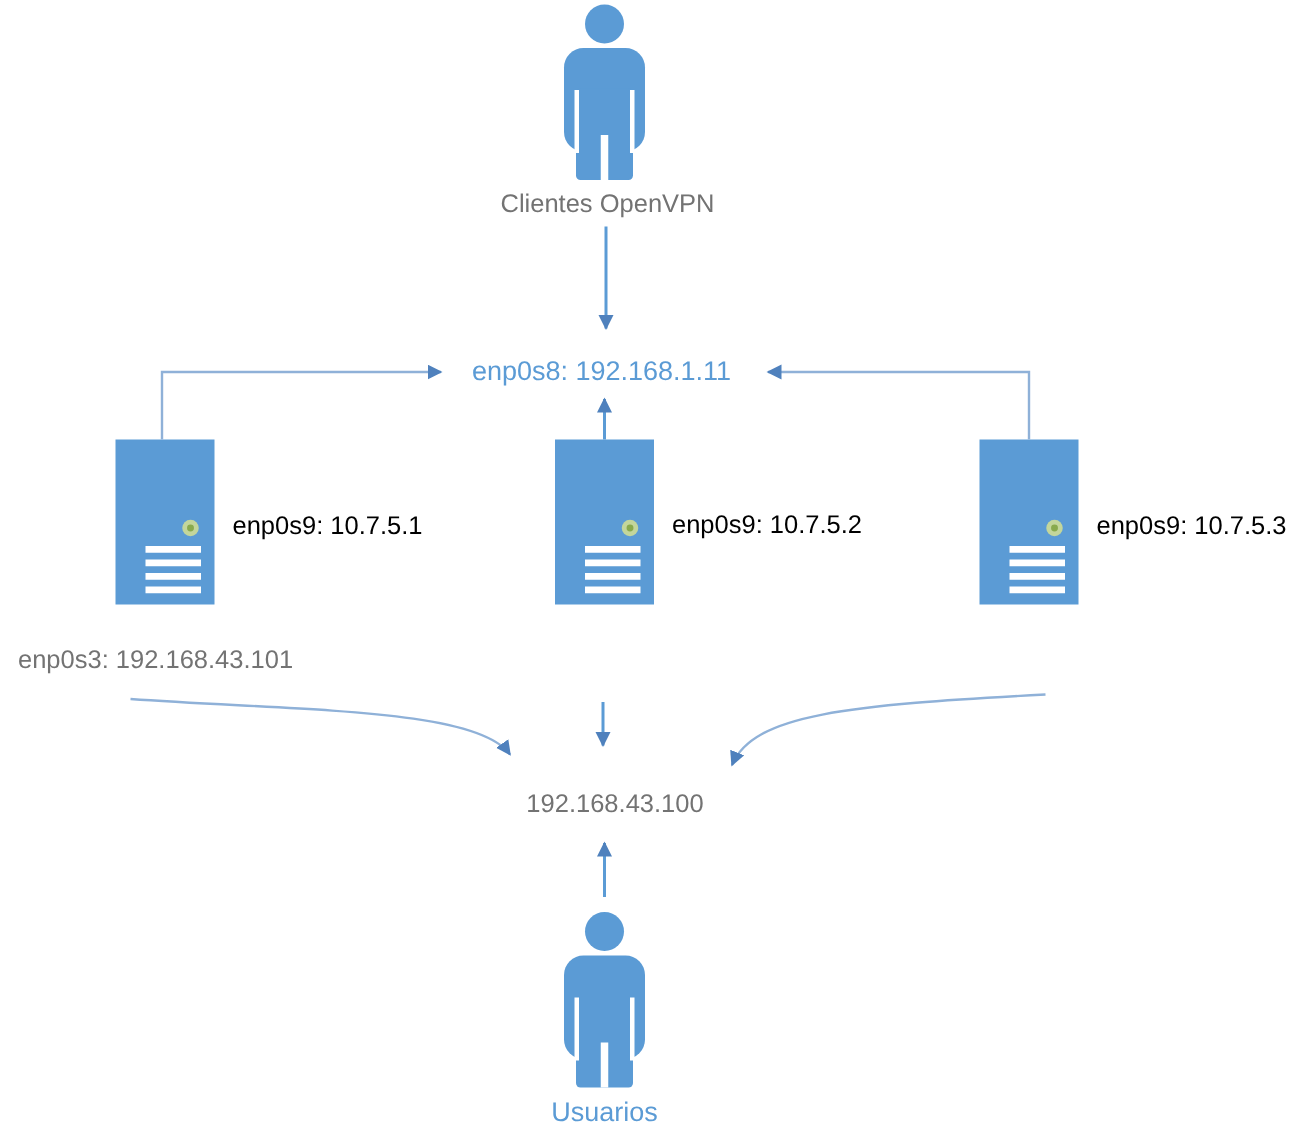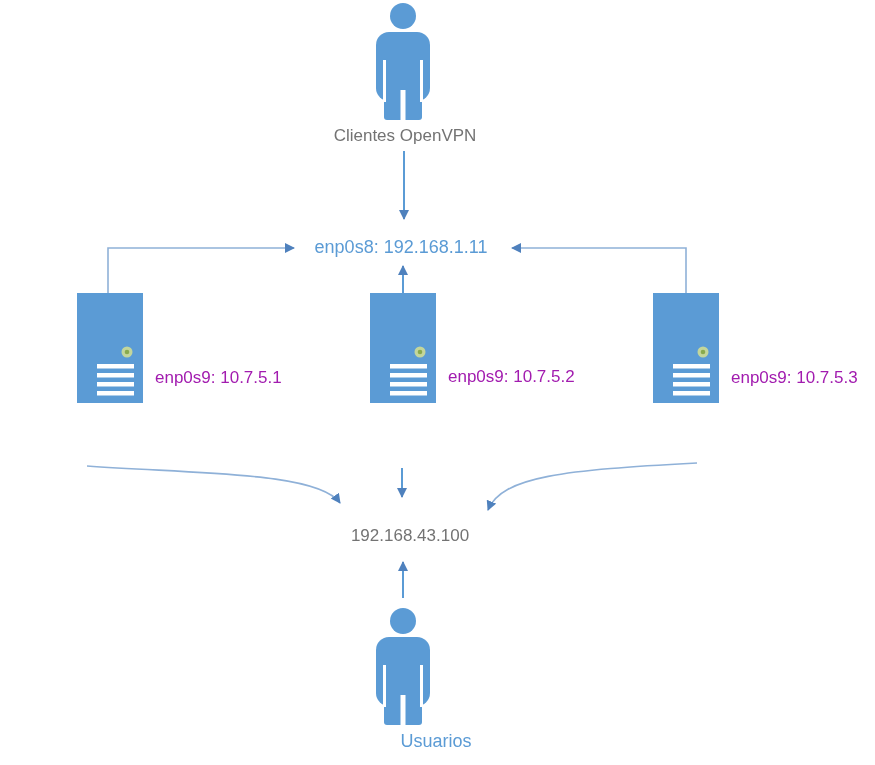--- a/index.html
+++ b/index.html
@@ -14,21 +14,21 @@
   .canvas svg { position: absolute; left: 0; top: 0; }
   .lbl {
     position: absolute;
     white-space: nowrap;
     font-size: 17px;
     line-height: 20px;
     color: #737373;
   }
   .center { transform: translateX(-50%); }
   .blue  { color: #5b9bd5; font-size: 18px; }
-  .green { color: #a21caf; margin-top: 27px; }
+  .green { color: #000000; }
 </style>
 </head>
 <body>
 
 <div class="canvas">
 
   <svg width="875" height="765" viewBox="0 0 875 765">
     <defs>
       <marker id="ah" markerUnits="userSpaceOnUse" markerWidth="12" markerHeight="12" refX="9" refY="5" orient="auto">
         <path d="M0,0 L10,5 L0,10 Z" fill="#4f81bd"></path>
@@ -73,18 +73,19 @@
   </svg>
 
   <div class="lbl center" style="left:405px; top:126px;">Clientes OpenVPN</div>
 
   <div class="lbl center blue" style="left:401px; top:237px;">enp0s8: 192.168.1.11</div>
 
   <div class="lbl green" style="left:155px; top:341px;">enp0s9: 10.7.5.1</div>
   <div class="lbl green" style="left:448px; top:340px;">enp0s9: 10.7.5.2</div>
   <div class="lbl green" style="left:731px; top:341px;">enp0s9: 10.7.5.3</div>
 
+  <div class="lbl" style="left:12px; top:430px;">enp0s3: 192.168.43.101</div>
 
   <div class="lbl center" style="left:410px; top:526px;">192.168.43.100</div>
 
-  <div class="lbl center blue" style="left:403px; top:731px;margin-left:33px;">Usuarios</div>
+  <div class="lbl center blue" style="left:403px; top:731px;">Usuarios</div>
 
 </div>
 
 </body></html>

